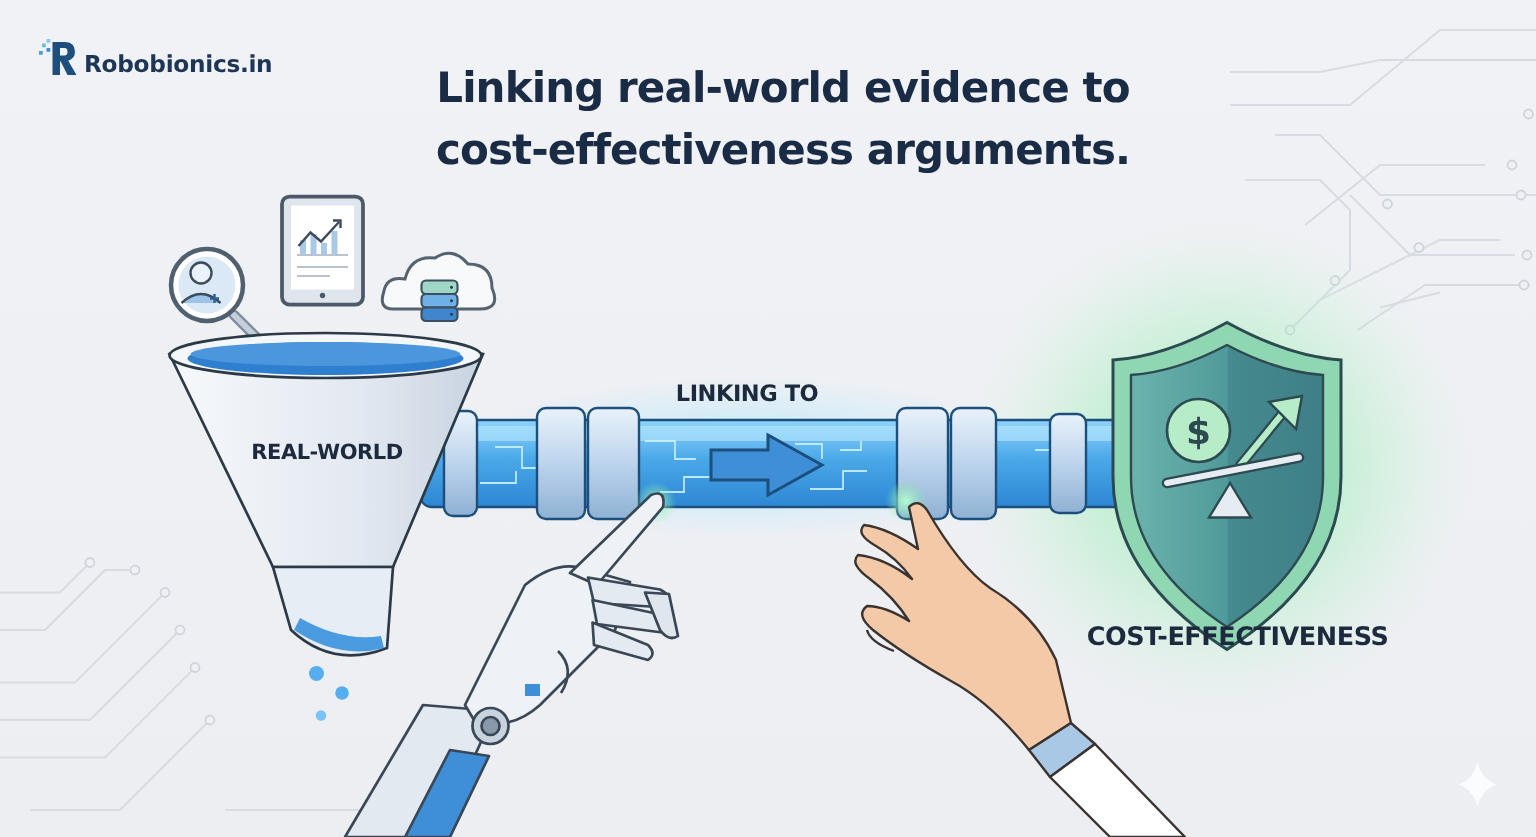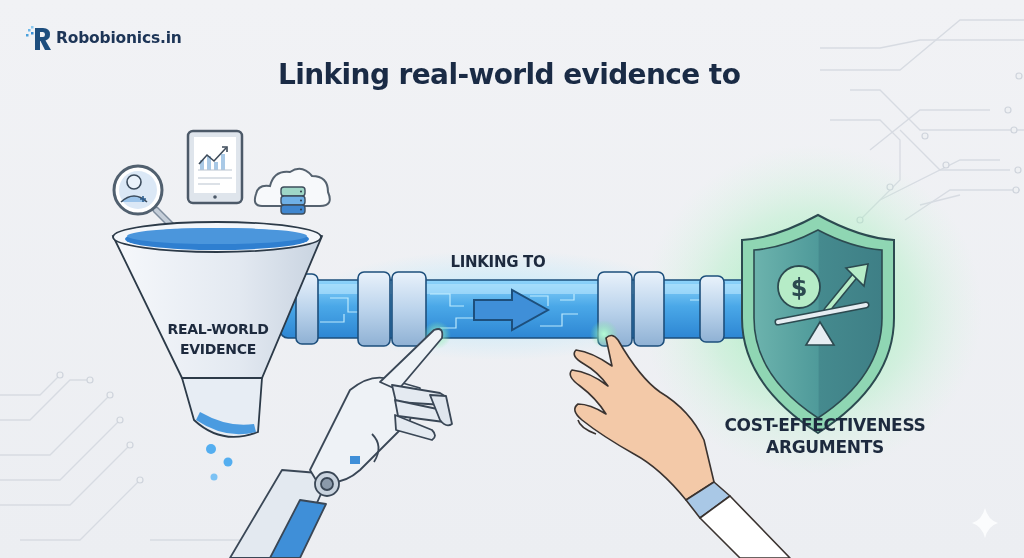--- a/index.html
+++ b/index.html
@@ -1,24 +1,24 @@
 <!DOCTYPE html>
 <html><head>
 <meta charset="utf-8">
 <style>
   html,body{margin:0;padding:0;}
   body{width:1024px;height:558px;overflow:hidden;background:#eef0f3;font-family:"DejaVu Sans","Liberation Sans",sans-serif;position:relative;}
   .canvas{position:absolute;left:0;top:0;width:1024px;height:558px;background:linear-gradient(180deg,#f1f2f5 0%,#eceef2 100%);}
   .circuit{position:absolute;left:0;top:0;width:1024px;height:558px;}
-  .logo{position:absolute;left:26px;top:24px;display:flex;align-items:center;gap:4px;}
+  .logo{position:absolute;left:26px;top:24px;display:flex;align-items:flex-end;gap:4px;}
   .logo-text{font-family:"DejaVu Sans",sans-serif;font-weight:bold;font-size:15.5px;color:#1d3557;letter-spacing:-0.2px;}
   .title{position:absolute;left:262px;top:38px;width:520px;font-family:"DejaVu Sans",sans-serif;font-weight:bold;font-size:28px;line-height:41px;color:#1a2b45;letter-spacing:-0.6px;}
   .title span{display:block;}
   .label{position:absolute;font-family:"DejaVu Sans",sans-serif;font-weight:bold;color:#1d2a3e;text-align:center;letter-spacing:-0.3px;}
-  .lbl-rwe{left:148px;top:292px;width:140px;font-size:14px;line-height:20px;margin-top:27px;}
+  .lbl-rwe{left:148px;top:292px;width:140px;font-size:14px;line-height:20px;}
   .lbl-link{left:428px;top:253px;width:140px;font-size:15px;text-align:center;}
   .lbl-cost{left:710px;top:414px;width:230px;font-size:17px;line-height:22px;}
   .art{position:absolute;left:0;top:0;width:1024px;height:558px;}
 </style>
 </head>
 <body>
 
 <div class="canvas">
 
   <svg class="circuit" viewBox="0 0 1024 558">
@@ -224,26 +224,25 @@
     <svg width="26" height="28" viewBox="0 0 26 28">
       <rect x="2" y="5" width="2.5" height="2.5" fill="#6db8ea"></rect>
       <rect x="0" y="10" width="2.5" height="2.5" fill="#4aa0dc"></rect>
       <rect x="5" y="2" width="2.5" height="2.5" fill="#88c8f0"></rect>
       <rect x="5" y="8" width="2.5" height="2.5" fill="#3a8fd6"></rect>
       <path d="M9 4 L17 4 Q24 4 24 10.5 Q24 15 19.5 16.5 L25 26 L19 26 L14.5 17 L14 17 L14 26 L9 26 Z M14 8 L14 13 L17 13 Q19 13 19 10.5 Q19 8 17 8 Z" fill="#1d4e7e"></path>
     </svg>
     <span class="logo-text">Robobionics.in</span>
   </div>
 
-  <h1 class="title" style="margin:16px;">
+  <h1 class="title" style="margin:0;text-align:center;">
     <span>Linking real-world evidence to</span>
+    <span>cost-effectiveness arguments.</span>
   </h1>
 
   <div class="label lbl-rwe">
     <div>REAL-WORLD</div>
-    <div>EVIDENCE</div>
   </div>
   <div class="label lbl-link">LINKING TO</div>
   <div class="label lbl-cost">
     <div>COST-EFFECTIVENESS</div>
-    <div>ARGUMENTS</div>
   </div>
 </div>
 
 </body></html>

